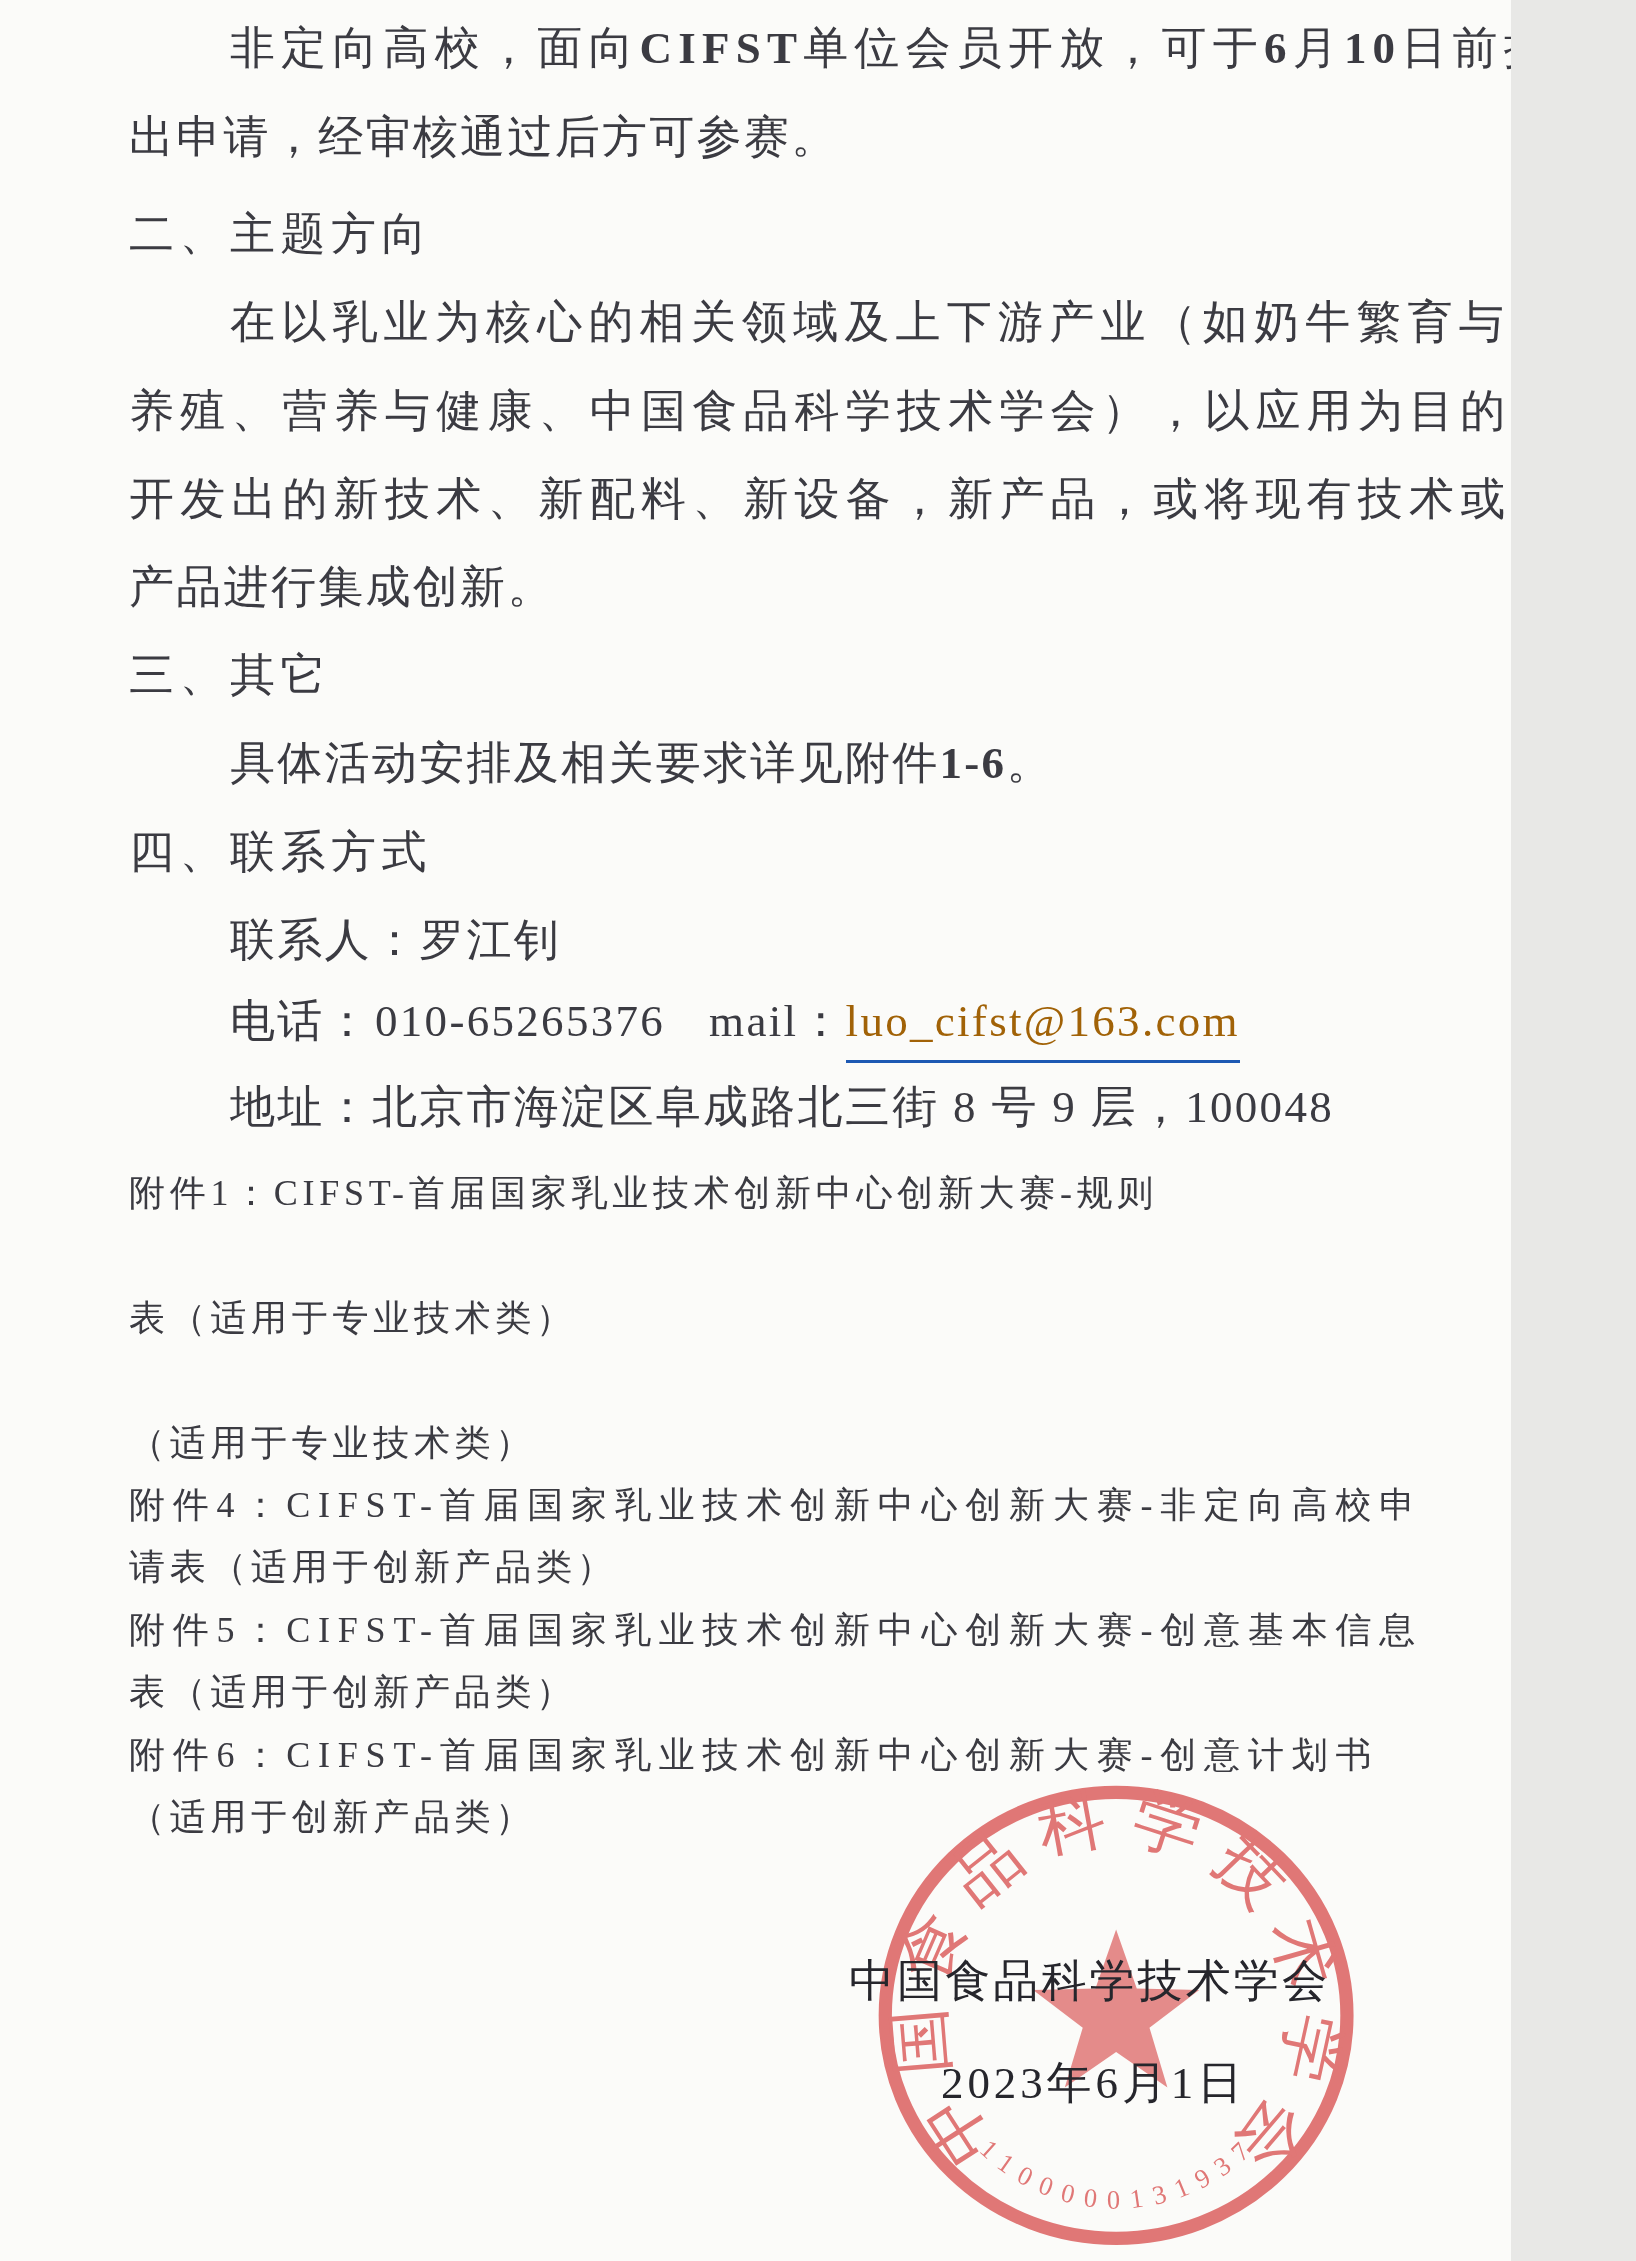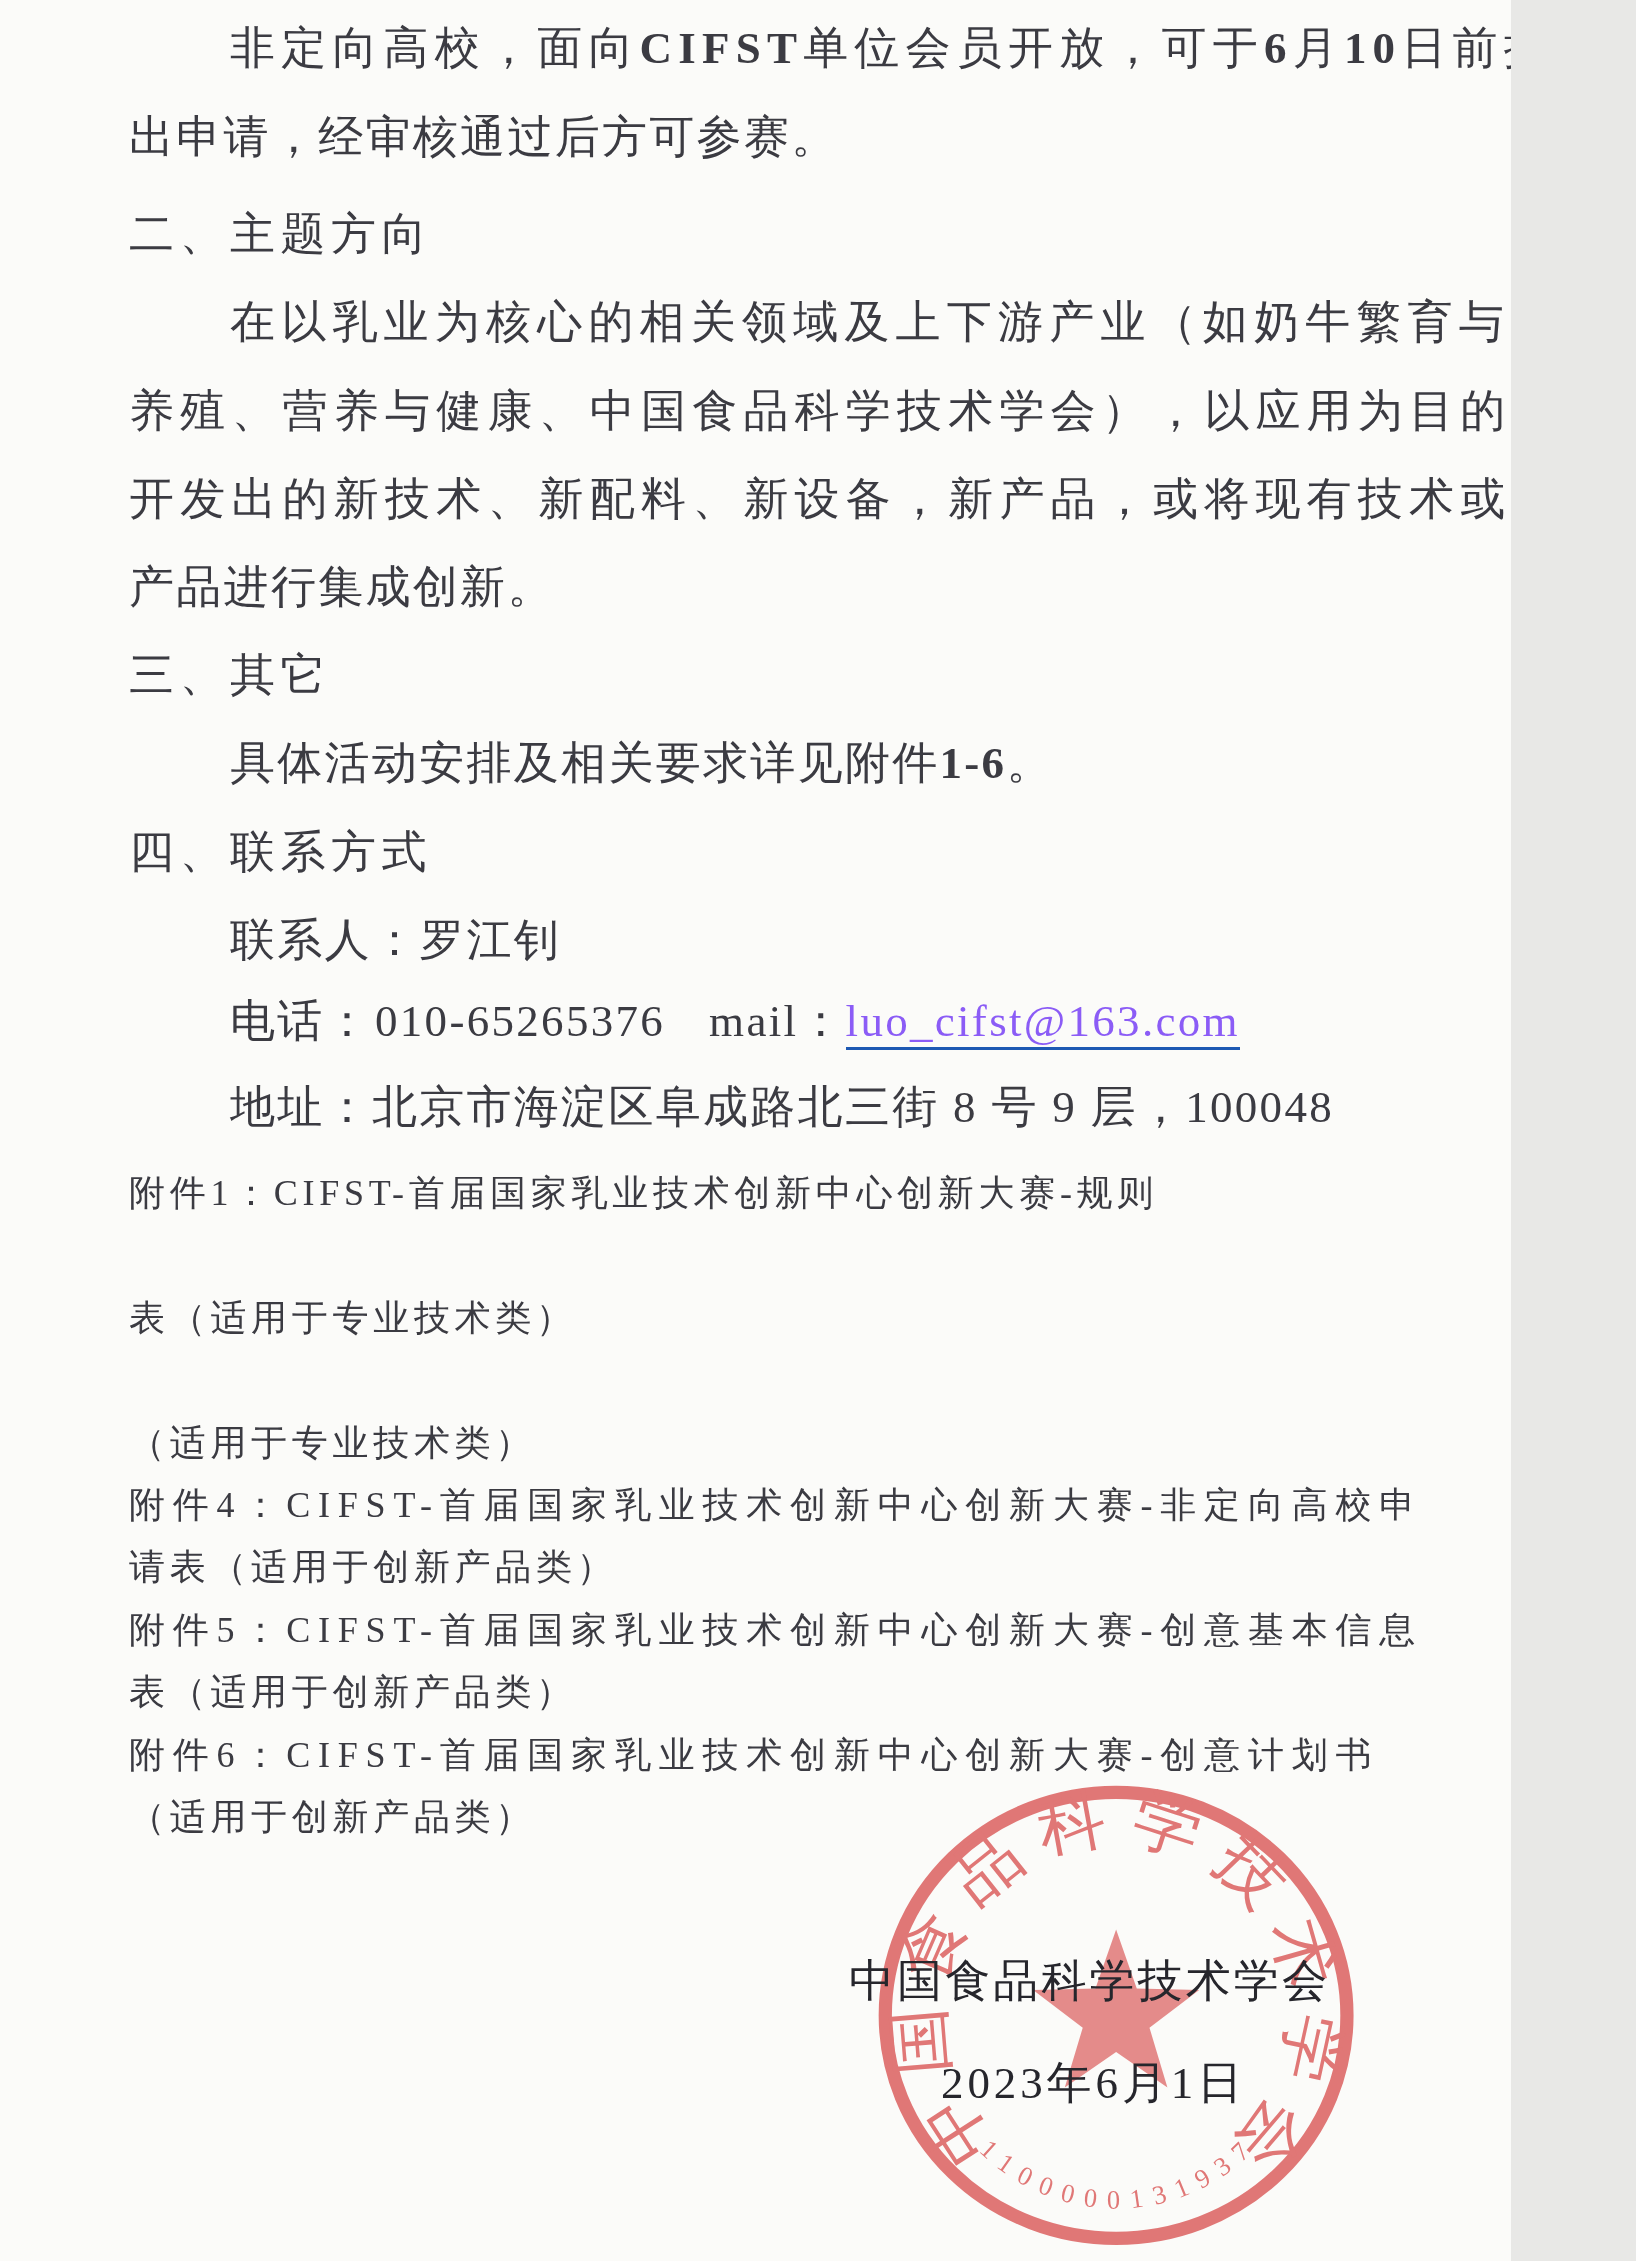--- a/index.html
+++ b/index.html
@@ -8,21 +8,21 @@
     background:#fbfbf9;
     font-family:"Liberation Serif", serif;
     color:#3b3b42;
   }
   .ln{position:absolute;white-space:nowrap;font-size:45px;line-height:50px;letter-spacing:2.3px;z-index:3;}
   .ln.j{letter-spacing:6.2px;}
   .ln.h{letter-spacing:5.5px;text-align:center;}
   .att{font-size:36px;line-height:45px;letter-spacing:4.7px;}
   .att.j{letter-spacing:7.8px;}
   b{font-weight:bold;}
-  .email-link{color:#8b5cf6;border-bottom:3.9px solid #1d59b3;padding-bottom:1px;text-decoration:none;cursor:pointer;}
+  .email-link{color:#a16207;border-bottom:3.9px solid #1d59b3;padding-bottom:14px;text-decoration:none;cursor:pointer;}
   .mail-label{margin-left:44px;}
   .tel-num{margin-left:3.1px;}
   .seal{position:absolute;left:865px;top:1781px;width:503px;height:478px;z-index:1;}
   .sig{color:#26262c;z-index:4;}
 </style>
 </head>
 <body>
 
 <div class="page">
 

